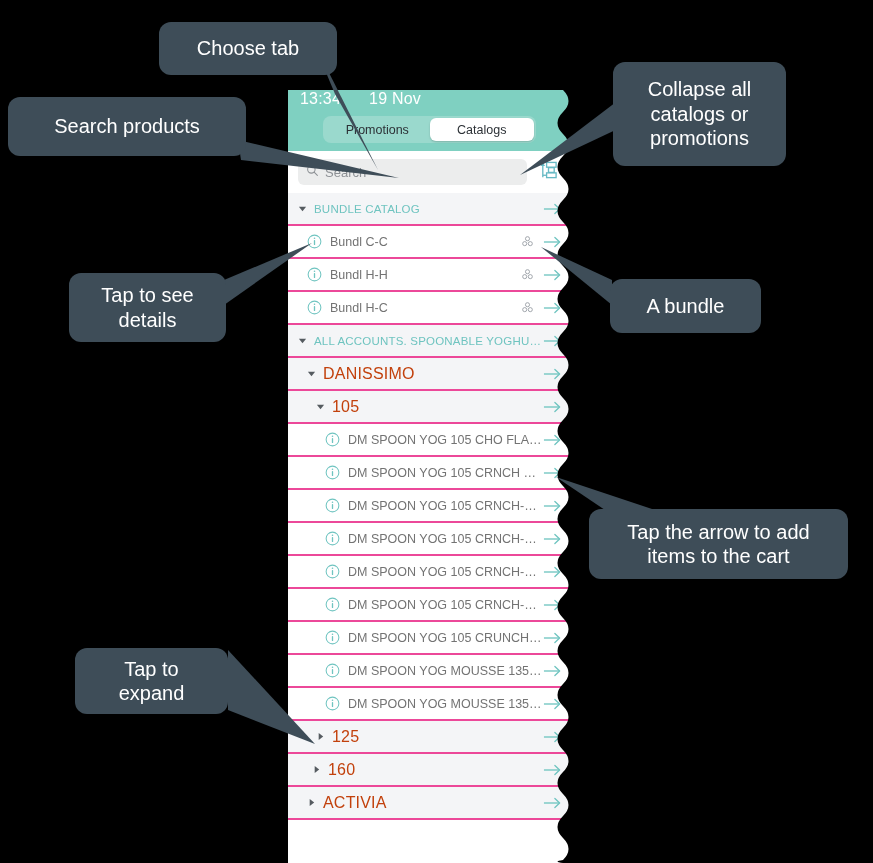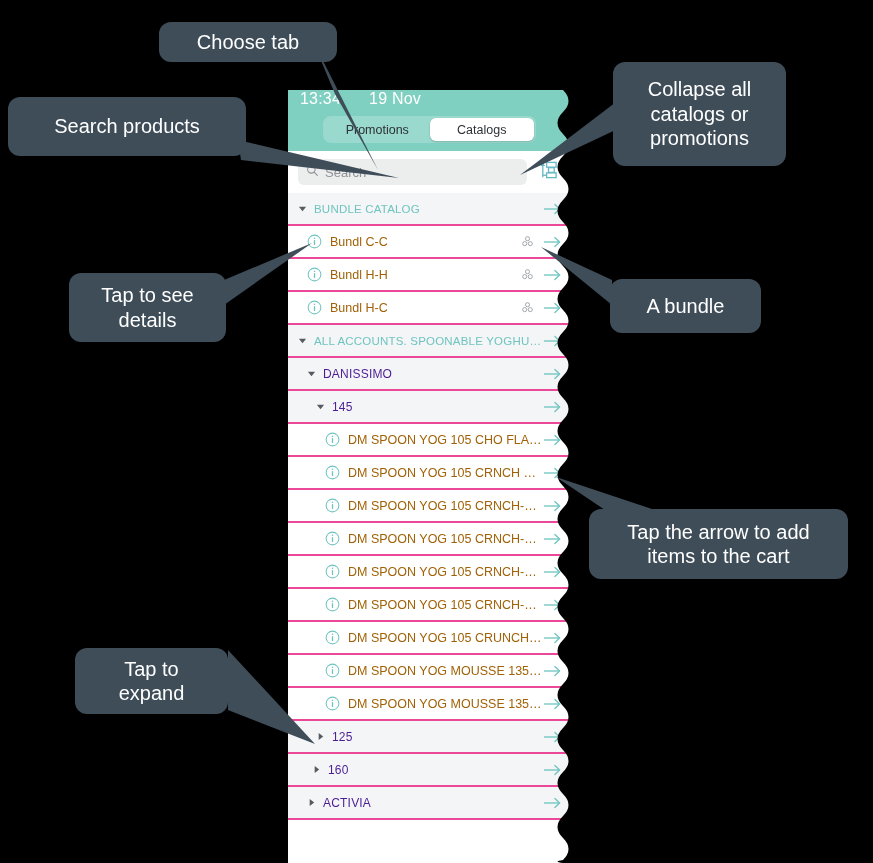--- a/index.html
+++ b/index.html
@@ -98,29 +98,29 @@
     margin-right:6px;
   }
   .caret svg{display:block;}
   .info{
     width:16px;height:16px;flex:none;margin-right:8px;
     display:flex;align-items:center;justify-content:center;
   }
   .label{
     flex:1;
     font-size:12.5px;
-    color:#a16207;
+    color:#737373;
     white-space:nowrap;overflow:hidden;text-overflow:ellipsis;
   }
   .label.cat{
     color:#6fc4c0;
     font-size:11.5px;
     letter-spacing:.2px;
   }
-  .label.sub{color:#4c1d95;font-size:12px;letter-spacing:.2px;}
+  .label.sub{color:#c2410c;font-size:16px;letter-spacing:.2px;}
   .bundle-ic{width:16px;height:16px;flex:none;margin-right:7px;display:flex;align-items:center;justify-content:center;}
   .arrow{width:20px;height:16px;flex:none;display:flex;align-items:center;justify-content:center;}
 
   
   .callout{
     position:absolute;
     background:#3e4d58;
     color:#ffffff;
     border-radius:12px;
     font-size:20px;
@@ -286,21 +286,21 @@
             <polyline points="12.5,2.3 17.5,7 12.5,11.7" fill="none" stroke="#6fc4c0" stroke-width="1.4" stroke-linecap="round" stroke-linejoin="round"></polyline>
           </svg>
         </span>
       </div>
       <div class="row grp" style="padding-left: 27px;">
         <span class="caret">
           <svg width="9" height="9" viewBox="0 0 10 10">
             <polygon points="1,3 9,3 5,8" fill="#555b60"></polygon>
           </svg>
         </span>
-        <span class="label sub">145</span>
+        <span class="label sub">105</span>
         <span class="arrow">
           <svg width="19" height="14" viewBox="0 0 20 14">
             <line x1="1" y1="7" x2="17" y2="7" stroke="#6fc4c0" stroke-width="1.4"></line>
             <polyline points="12.5,2.3 17.5,7 12.5,11.7" fill="none" stroke="#6fc4c0" stroke-width="1.4" stroke-linecap="round" stroke-linejoin="round"></polyline>
           </svg>
         </span>
       </div>
       <div class="row item" style="padding-left: 36px;">
         <span class="info">
           <svg width="15" height="15" viewBox="0 0 16 16">
@@ -497,19 +497,19 @@
 <svg id="tails" viewBox="0 0 873 863">
   <polygon points="312,39 335,94 378,170" fill="#3e4d58"></polygon>
   <polygon points="238,140 241,160 399,178" fill="#3e4d58"></polygon>
   <polygon points="624,96 624,126 520,175" fill="#3e4d58"></polygon>
   <polygon points="224,280 224,305 312,243" fill="#3e4d58"></polygon>
   <polygon points="612,280 612,305 541,247" fill="#3e4d58"></polygon>
   <polygon points="605,510 655,510 556,477" fill="#3e4d58"></polygon>
   <polygon points="228,650 228,710 315,744" fill="#3e4d58"></polygon>
 </svg>
 
-<div class="callout" style="left:159px;top:22px;width:178px;height:40px;">Choose tab</div>
+<div class="callout" style="left:159px;top:22px;width:178px;height:53px;">Choose tab</div>
 <div class="callout" style="left:8px;top:97px;width:238px;height:59px;">Search products</div>
 <div class="callout" style="left:613px;top:62px;width:173px;height:104px;padding:0 14px;">Collapse all catalogs or promotions</div>
 <div class="callout" style="left:69px;top:273px;width:157px;height:69px;padding:0 14px;">Tap to see details</div>
 <div class="callout" style="left:610px;top:279px;width:151px;height:54px;">A bundle</div>
 <div class="callout" style="left:589px;top:509px;width:259px;height:70px;padding:0 16px;">Tap the arrow to add items to the cart</div>
 <div class="callout" style="left:75px;top:648px;width:153px;height:66px;padding:0 14px;">Tap to expand</div>
 
 </body></html>

